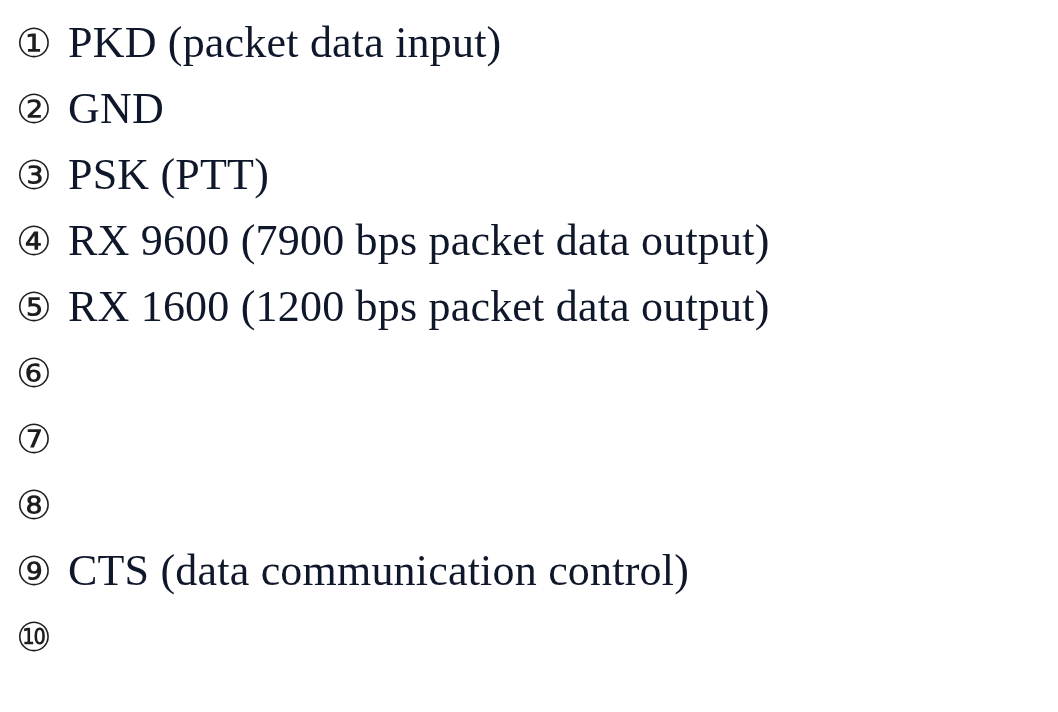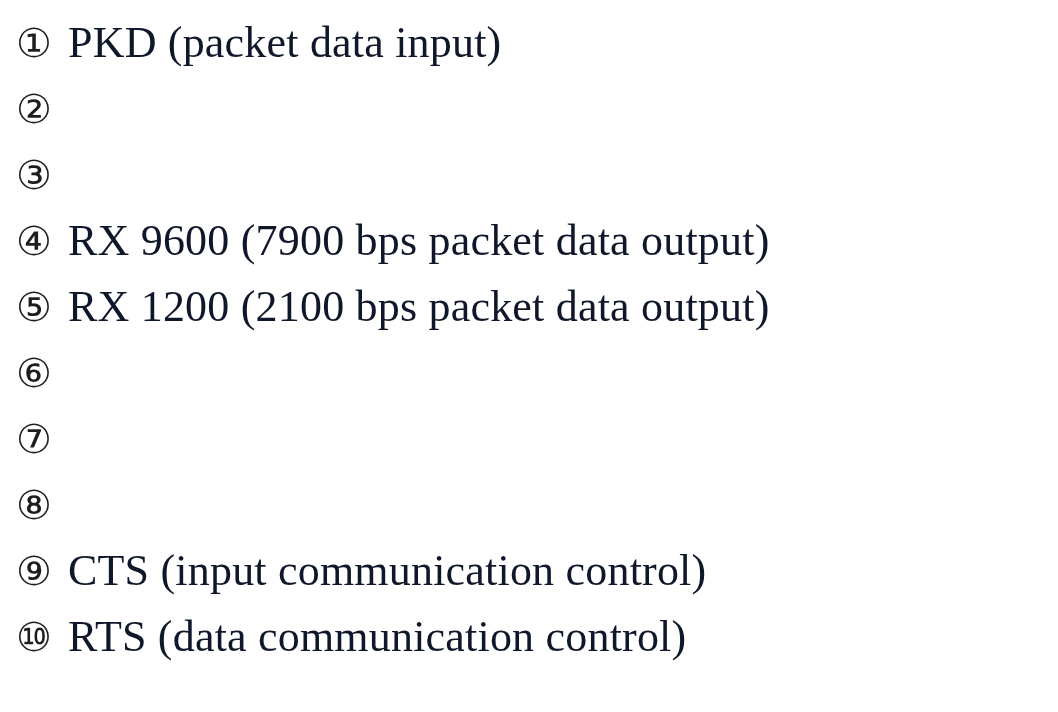--- a/index.html
+++ b/index.html
@@ -49,52 +49,53 @@
 <div class="page">
   <div class="pin-list">
 
     <div class="pin-row">
       <span class="pin-marker">①</span>
       <span class="pin-text">PKD (packet data input)</span>
     </div>
 
     <div class="pin-row">
       <span class="pin-marker">②</span>
+      <span class="pin-text">GND</span>
     </div>
 
     <div class="pin-row">
       <span class="pin-marker">③</span>
+      <span class="pin-text">PSK (PTT)</span>
     </div>
 
     <div class="pin-row">
       <span class="pin-marker">④</span>
       <span class="pin-text">RX 9600 (7900 bps packet data output)</span>
     </div>
 
     <div class="pin-row">
       <span class="pin-marker">⑤</span>
-      <span class="pin-text">RX 1200 (2100 bps packet data output)</span>
+      <span class="pin-text">RX 1600 (1200 bps packet data output)</span>
     </div>
 
     <div class="pin-row">
       <span class="pin-marker">⑥</span>
     </div>
 
     <div class="pin-row">
       <span class="pin-marker">⑦</span>
     </div>
 
     <div class="pin-row">
       <span class="pin-marker">⑧</span>
     </div>
 
     <div class="pin-row">
       <span class="pin-marker">⑨</span>
-      <span class="pin-text">CTS (input communication control)</span>
+      <span class="pin-text">CTS (data communication control)</span>
     </div>
 
     <div class="pin-row">
       <span class="pin-marker">⑩</span>
-      <span class="pin-text">RTS (data communication control)</span>
     </div>
 
   </div>
 </div>
 
 </body></html>

